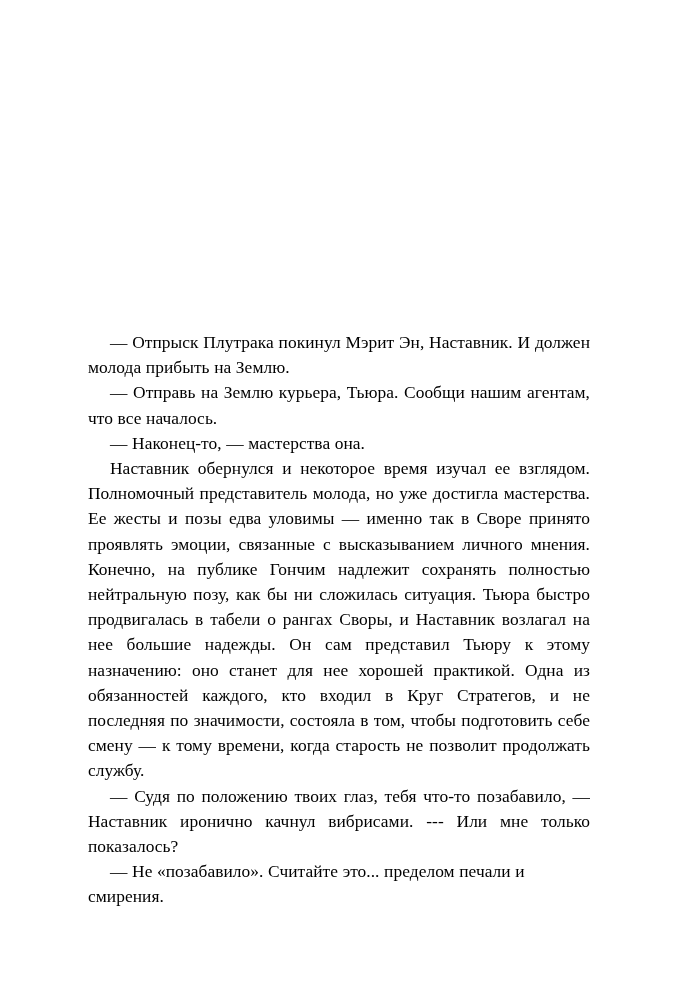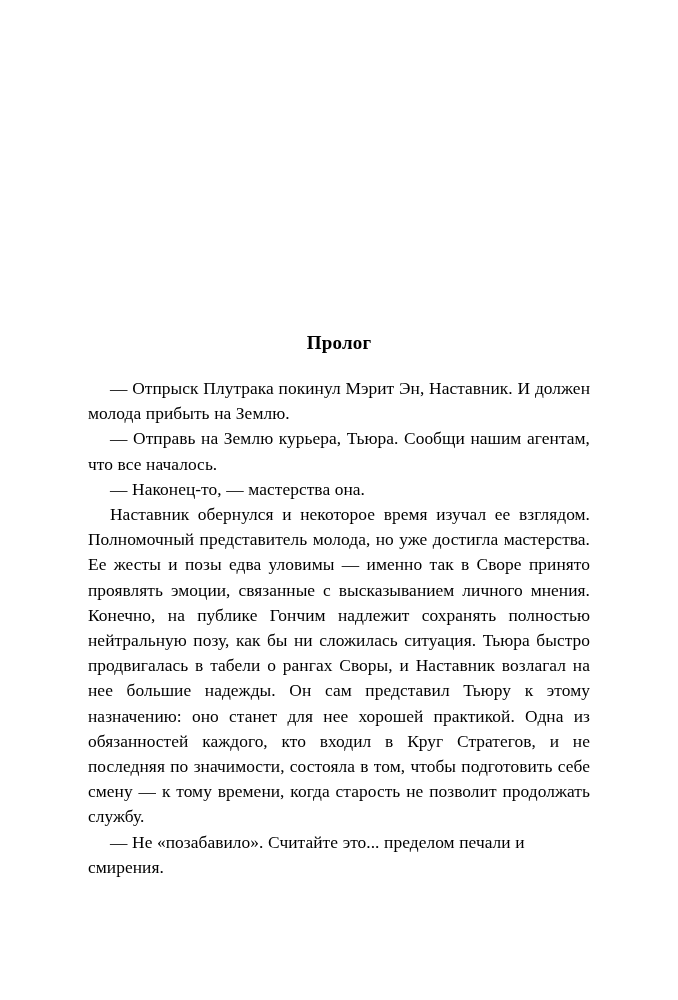--- a/index.html
+++ b/index.html
@@ -61,28 +61,28 @@
 </style>
 </head>
 <body>
 
 <div class="page">
 
   <div class="page-top-blank"></div>
 
   <div class="text-block">
 
-    <h1 class="chapter-heading">Пролог</h1>
 
     <p class="body-paragraph">— Отпрыск Плутрака покинул Мэрит Эн, Наставник. И должен молода прибыть на Землю.</p>
 
 
     <p class="body-paragraph">— Отправь на Землю курьера, Тьюра. Сообщи нашим агентам, что все началось.</p>
 
     <p class="body-paragraph">— Наконец-то, — мастерства она.</p>
 
     <p class="body-paragraph">Наставник обернулся и некоторое время изучал ее взглядом. Полномочный представитель молода, но уже достигла мастерства. Ее жесты и позы едва уловимы — именно так в Своре принято проявлять эмоции, связанные с высказыванием личного мнения. Конечно, на публике Гончим надлежит сохранять полностью нейтральную позу, как бы ни сложилась ситуация. Тьюра быстро продвигалась в табели о рангах Своры, и Наставник возлагал на нее большие надежды. Он сам представил Тьюру к этому назначению: оно станет для нее хорошей практикой. Одна из обязанностей каждого, кто входил в Круг Стратегов, и не последняя по значимости, состояла в том, чтобы подготовить себе смену — к тому времени, когда старость не позволит продолжать службу.</p>
 
+    <p class="body-paragraph">— Судя по положению твоих глаз, тебя что-то позабавило, — Наставник иронично качнул вибрисами. --- Или мне только показалось?</p>
 
     <p class="body-paragraph">— Не «позабавило». Считайте это... пределом печали и смирения.</p>
 
   </div>
 </div>
 
 </body></html>

